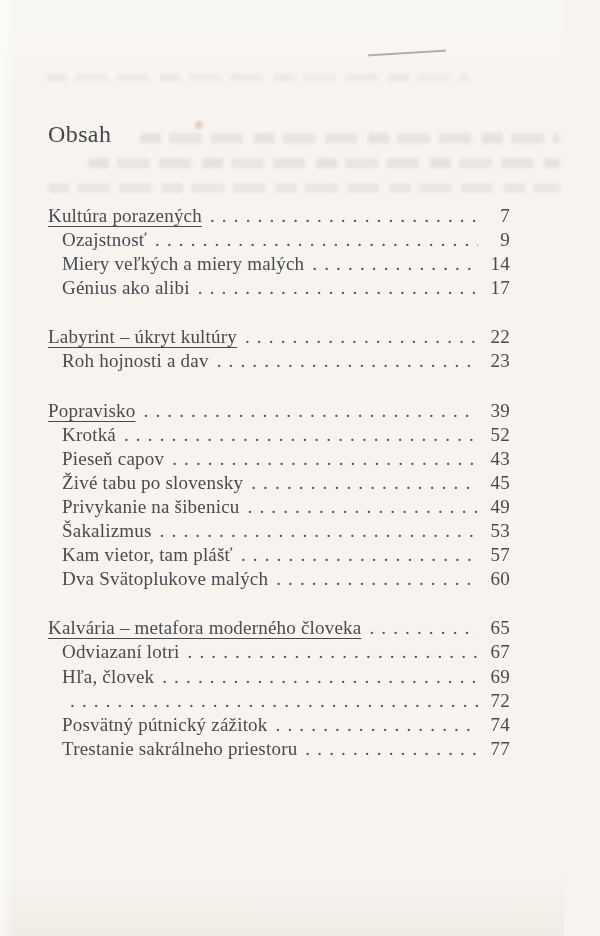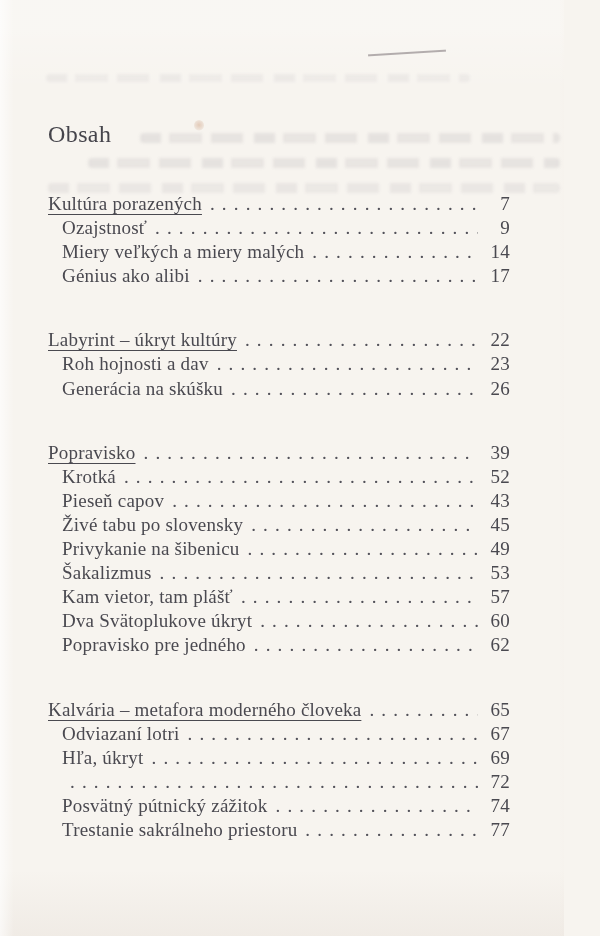--- a/index.html
+++ b/index.html
@@ -45,22 +45,22 @@
   }
   .heading{
     position:absolute;left:48px;top:120px;margin:0;
     font-size:24px;font-weight:normal;line-height:28px;
     letter-spacing:.4px;color:#45444b;
   }
   .toc{
     position:absolute;left:48px;right:54px;top:192px;
     font-size:19px;letter-spacing:.2px;
   }
-  .sec{margin-top:40px;}
-  .sec:first-child{margin-top:0;}
+  .sec{margin-top:25px;}
+  .sec:first-child{margin-top:12px;}
   .row{display:flex;align-items:baseline;line-height:24.1px;height:24.1px;}
   .row .t{flex:0 0 auto;white-space:nowrap;}
   .row.sec-title .t{
     text-decoration:underline;
     text-decoration-thickness:1.2px;
     text-underline-offset:3.5px;
   }
   .row.item{padding-left:14px;}
   .leader{
     flex:1 1 auto;overflow:hidden;white-space:nowrap;
@@ -110,25 +110,20 @@
         <div class="row sec-title">
           <span class="t">Labyrint – úkryt kultúry</span>
           <span class="leader"></span>
           <span class="num">22</span>
         </div>
         <div class="row item">
           <span class="t">Roh hojnosti a dav</span>
           <span class="leader"></span>
           <span class="num">23</span>
         </div>
-        <div class="row item">
-          <span class="t">Generácia na skúšku</span>
-          <span class="leader"></span>
-          <span class="num">26</span>
-        </div>
       </div>
       <div class="sec">
         <div class="row sec-title">
           <span class="t">Popravisko</span>
           <span class="leader"></span>
           <span class="num">39</span>
         </div>
         <div class="row item">
           <span class="t">Krotká</span>
           <span class="leader"></span>
@@ -153,43 +148,38 @@
           <span class="t">Šakalizmus</span>
           <span class="leader"></span>
           <span class="num">53</span>
         </div>
         <div class="row item">
           <span class="t">Kam vietor, tam plášť</span>
           <span class="leader"></span>
           <span class="num">57</span>
         </div>
         <div class="row item">
-          <span class="t">Dva Svätoplukove úkryt</span>
+          <span class="t">Dva Svätoplukove malých</span>
           <span class="leader"></span>
           <span class="num">60</span>
-        </div>
-        <div class="row item">
-          <span class="t">Popravisko pre jedného</span>
-          <span class="leader"></span>
-          <span class="num">62</span>
         </div>
       </div>
       <div class="sec">
         <div class="row sec-title">
           <span class="t">Kalvária – metafora moderného človeka</span>
           <span class="leader"></span>
           <span class="num">65</span>
         </div>
         <div class="row item">
           <span class="t">Odviazaní lotri</span>
           <span class="leader"></span>
           <span class="num">67</span>
         </div>
         <div class="row item">
-          <span class="t">Hľa, úkryt</span>
+          <span class="t">Hľa, človek</span>
           <span class="leader"></span>
           <span class="num">69</span>
         </div>
         <div class="row item">
           <span class="leader"></span>
           <span class="num">72</span>
         </div>
         <div class="row item">
           <span class="t">Posvätný pútnický zážitok</span>
           <span class="leader"></span>

